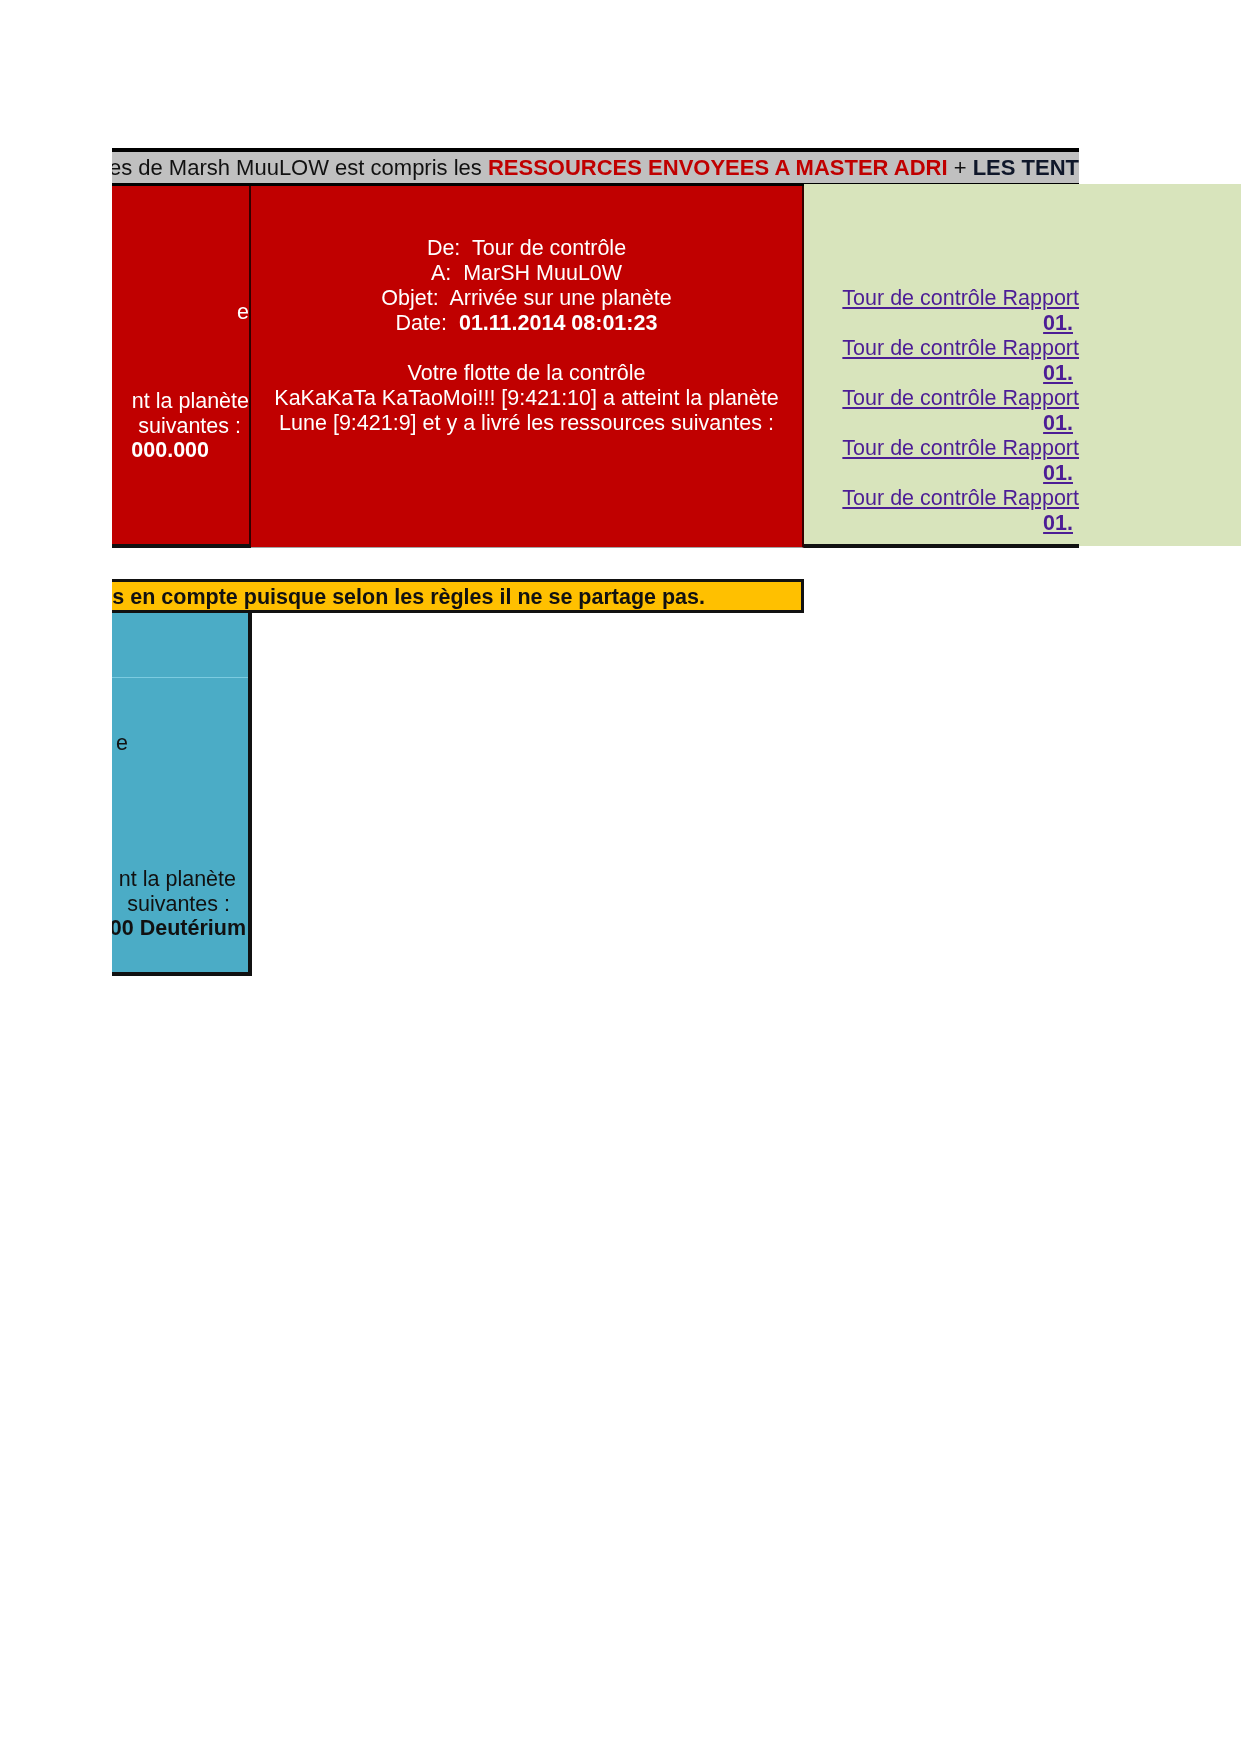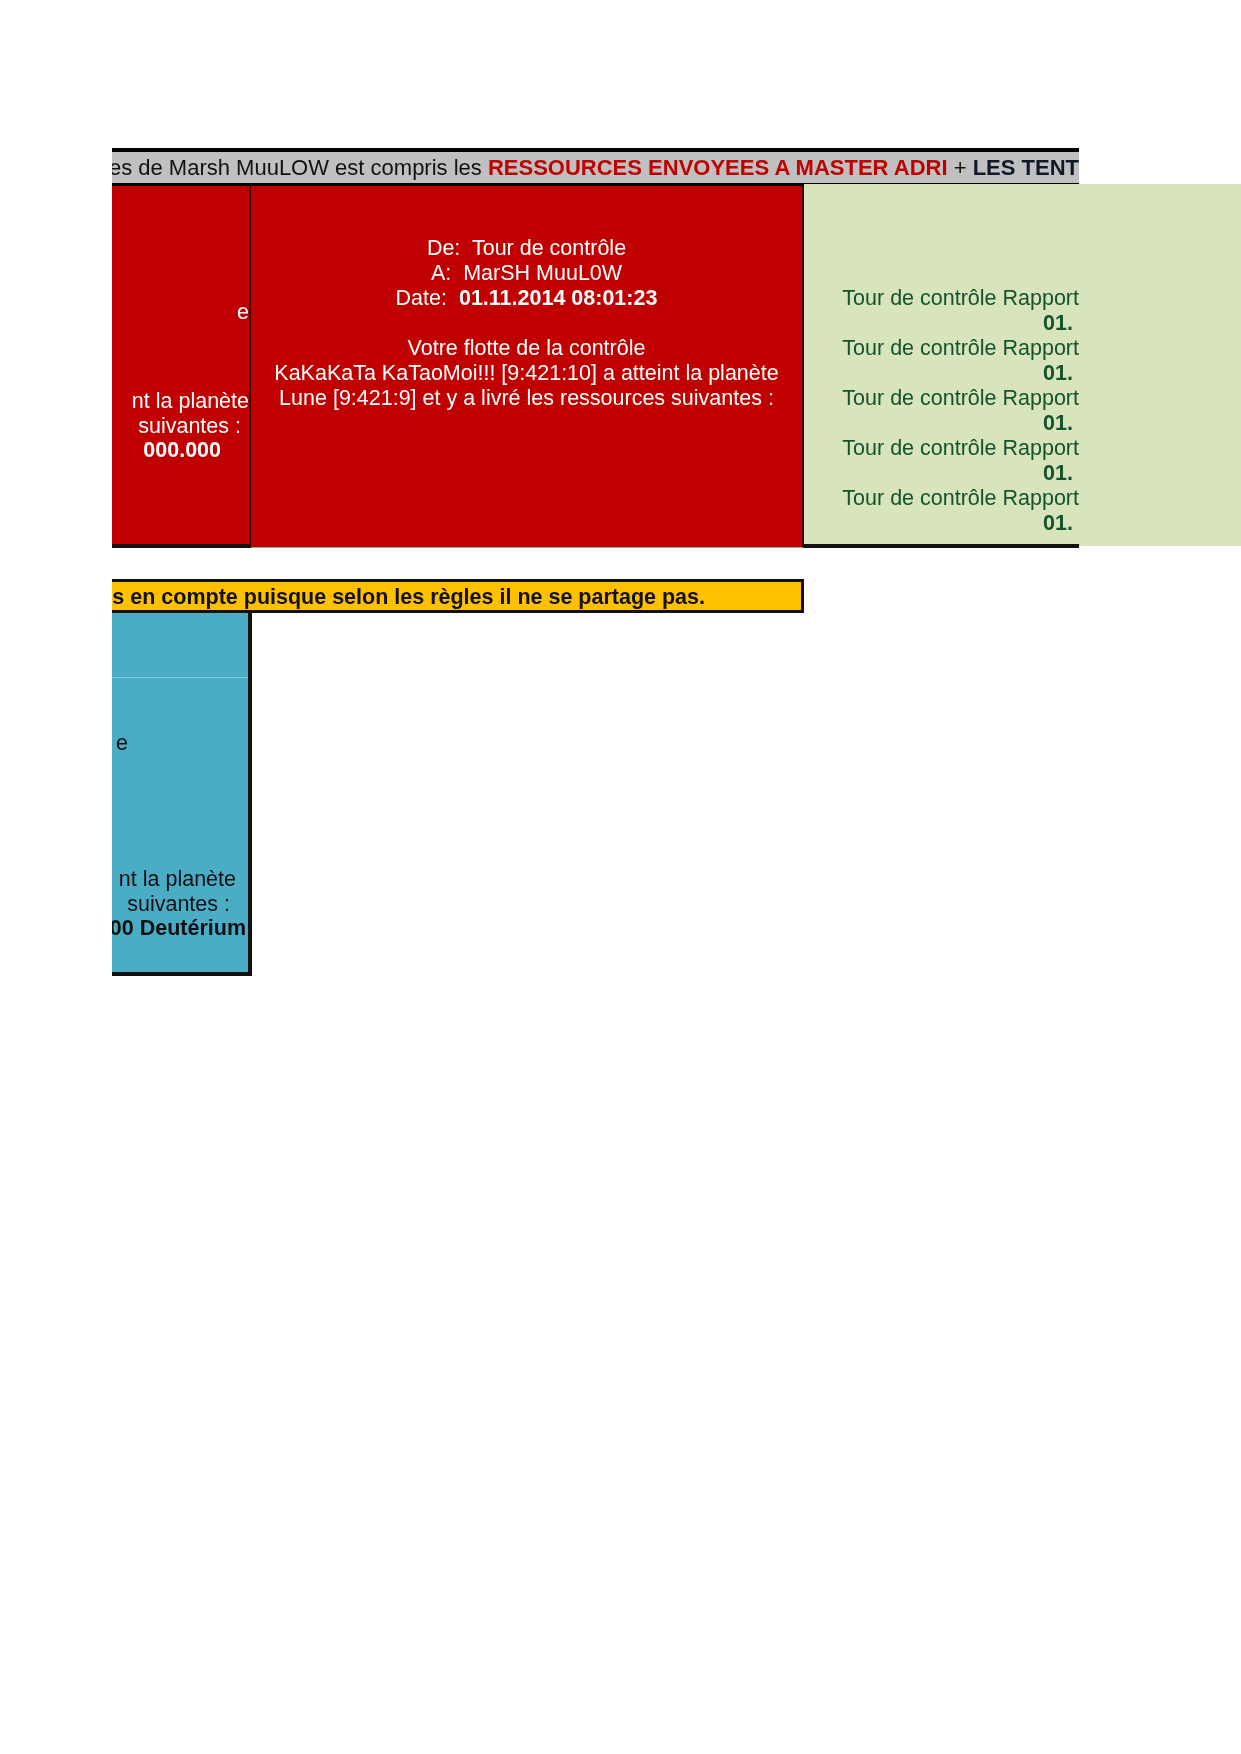--- a/index.html
+++ b/index.html
@@ -22,21 +22,21 @@
   #greenLine { left:804px; top:544px; width:275px; height:4px; background:#111; }
 
   .whiteText { color:#fff; font-size:21.5px; line-height:25px; text-align:center; }
   .bold { font-weight:bold; }
 
   #redL .frag { position:absolute; right:0; color:#fff; font-size:21.5px; line-height:25px; text-align:right; white-space:nowrap; }
 
   #msg { position:absolute; left:0; right:0; top:50px; }
 
   #greenList { position:absolute; left:0; top:102px; width:275px; }
-  .gitem { text-align:right; padding-right:0; color:#14532d; font-size:21.5px; line-height:25px; white-space:nowrap; overflow:hidden; }
+  .gitem { text-align:right; padding-right:0; color:#4c1d95; font-size:21.5px; line-height:25px; white-space:nowrap; overflow:hidden;text-decoration:underline; }
   .gitem .date { font-weight:bold; padding-right:6px; }
 
   
   #yellow { left:112px; top:579px; width:692px; height:34px; background:#ffc000; border:3px solid #111; border-left:none; }
   #yellow .txt { position:absolute; right:96px; top:2px; font-size:21.5px; line-height:26px; font-weight:bold; color:#111; white-space:nowrap; }
 
   
   #blue { left:112px; top:613px; width:140px; height:363px; background:#4bacc6; border-right:4px solid #111; border-bottom:4px solid #111; overflow:hidden; }
   #blueLine { position:absolute; left:0; right:0; top:64px; height:1px; background:#7ccbe0; }
   #blue .frag { position:absolute; right:4px; color:#111; font-size:21.5px; line-height:25px; text-align:right; white-space:nowrap; }
@@ -45,27 +45,28 @@
 <body>
 
 <div id="hdr" class="abs clip">
   <div class="txt"><span>ertes de Marsh MuuLOW est compris les </span><span class="red">RESSOURCES ENVOYEES A MASTER ADRI</span><span> + </span><span class="green">LES TENT</span></div>
 </div>
 
 <div id="redL" class="abs">
   <div class="frag" style="top:114px;">e</div>
   <div class="frag bold" style="top:203px;font-weight:normal;">nt la planète</div>
   <div class="frag" style="top:228px;right:8px;">suivantes :</div>
-  <div class="frag bold" style="top:252px;right:28px;">000.000</div>
+  <div class="frag bold" style="top:252px;right:40px;">000.000</div>
 </div>
 
 <div id="redM" class="abs">
   <div id="msg" class="whiteText">
     <div><span>De:</span>&nbsp; <span>Tour de contrôle</span></div>
     <div><span>A:</span>&nbsp; <span>MarSH MuuL0W</span></div>
+    <div><span>Objet:</span>&nbsp; <span>Arrivée sur une planète</span></div>
     <div><span>Date:</span>&nbsp; <span class="bold">01.11.2014 08:01:23</span></div>
     <div style="height:25px;"></div>
     <div>Votre flotte de la contrôle</div>
     <div>KaKaKaTa KaTaoMoi!!! [9:421:10] a atteint la planète</div>
     <div>Lune [9:421:9] et y a livré les ressources suivantes :</div>
   </div>
 </div>
 
 <div id="green" class="abs">
   <div id="greenList">

